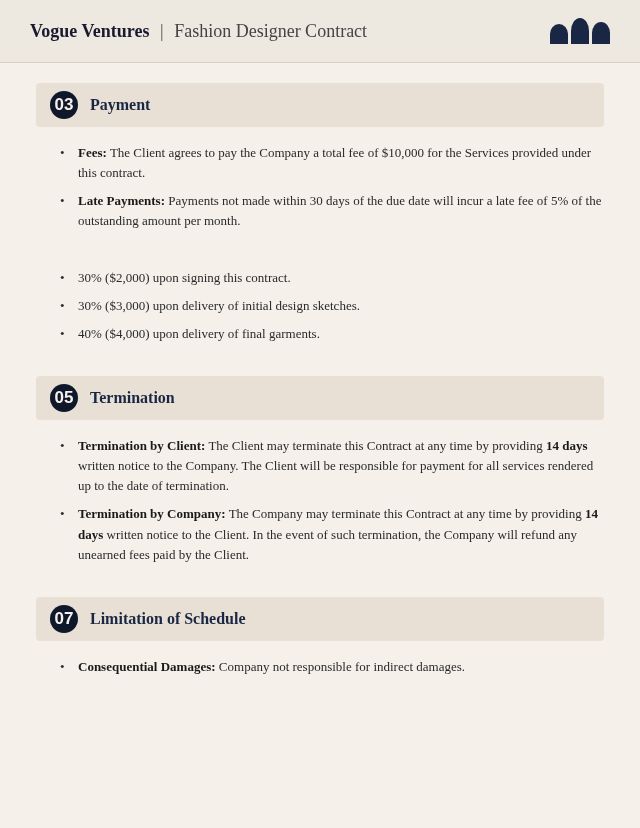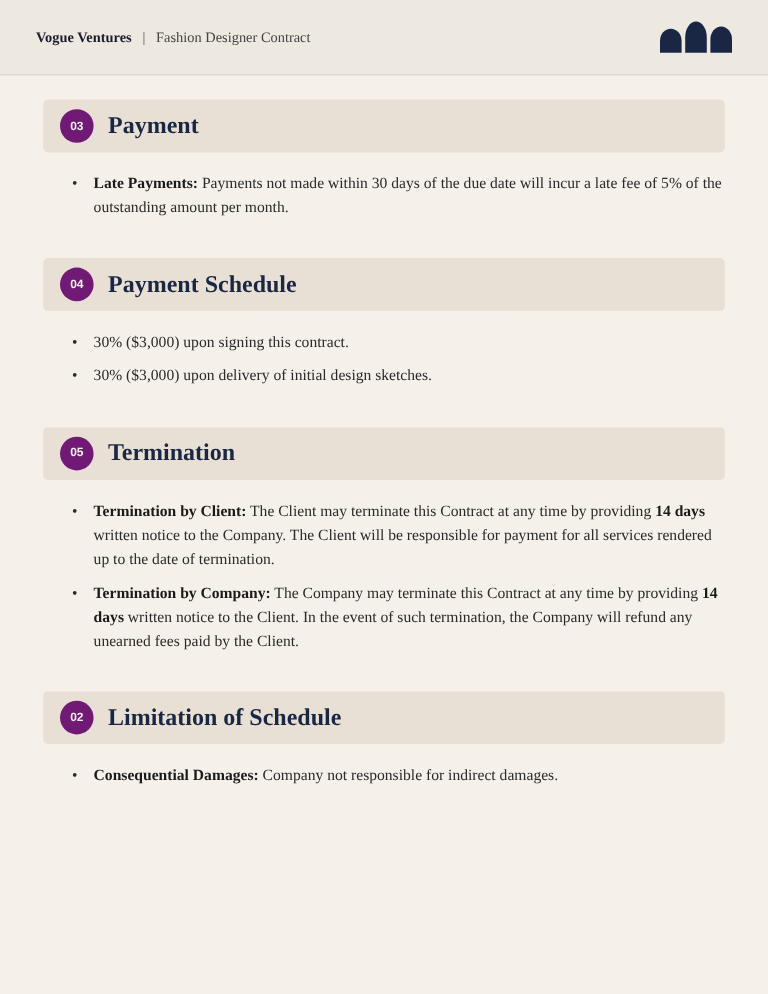--- a/index.html
+++ b/index.html
@@ -18,21 +18,21 @@
     .header {
       background: #ede8e0;
       padding: 18px 30px;
       display: flex;
       align-items: center;
       justify-content: space-between;
       border-bottom: 1px solid #d8d0c4;
     }
 
     .header-brand {
-      font-size: 12px;
+      font-size: 18px;
       color: #1a1a2e;
     }
 
     .header-brand span.bold {
       font-weight: bold;
     }
 
     .header-brand span.pipe {
       margin: 0 6px;
       color: #555;
@@ -80,37 +80,37 @@
     .section-header {
       display: flex;
       align-items: center;
       background: #e8e0d4;
       border-radius: 4px;
       padding: 8px 14px;
       margin-bottom: 12px;
     }
 
     .section-number {
-      background: #701a75;
+      background: #0f172a;
       color: #f5f0ea;
       border-radius: 50%;
       width: 28px;
       height: 28px;
       display: flex;
       align-items: center;
       justify-content: center;
-      font-size: 10px;
+      font-size: 17px;
       font-weight: bold;
       margin-right: 12px;
       flex-shrink: 0;
       font-family: Arial, sans-serif;
     }
 
     .section-title {
-      font-size: 20px;
+      font-size: 16px;
       font-weight: bold;
       color: #1a2744;
       font-family: Georgia, serif;
     }
 
     
     .section-body {
       padding: 4px 0 4px 16px;
       background: #f5f0ea;
     }
@@ -167,39 +167,42 @@
 <div class="main">
 
   <div class="section">
     <div class="section-header">
       <div class="section-number">03</div>
       <div class="section-title">Payment</div>
     </div>
     <div class="section-body">
       <ul class="bullet-list">
         <li>
+          <strong>Fees:</strong>
+          <span> The Client agrees to pay the Company a total fee of $10,000 for the Services provided under this contract.</span>
+        </li>
+        <li>
           <strong>Late Payments:</strong>
           <span> Payments not made within 30 days of the due date will incur a late fee of 5% of the outstanding amount per month.</span>
         </li>
       </ul>
     </div>
   </div>
 
   <div class="section">
-    <div class="section-header">
-      <div class="section-number">04</div>
-      <div class="section-title">Payment Schedule</div>
-    </div>
-    <div class="section-body">
-      <ul class="bullet-list">
-        <li>
-          <span>30% ($3,000) upon signing this contract.</span>
+    <div class="section-body">
+      <ul class="bullet-list">
+        <li>
+          <span>30% ($2,000) upon signing this contract.</span>
         </li>
         <li>
           <span>30% ($3,000) upon delivery of initial design sketches.</span>
+        </li>
+        <li>
+          <span>40% ($4,000) upon delivery of final garments.</span>
         </li>
       </ul>
     </div>
   </div>
 
   <div class="section">
     <div class="section-header">
       <div class="section-number">05</div>
       <div class="section-title">Termination</div>
     </div>
@@ -212,21 +215,21 @@
         <li>
           <strong>Termination by Company:</strong>
           <span> The Company may terminate this Contract at any time by providing <strong>14 days</strong> written notice to the Client. In the event of such termination, the Company will refund any unearned fees paid by the Client.</span>
         </li>
       </ul>
     </div>
   </div>
 
   <div class="section">
     <div class="section-header">
-      <div class="section-number">02</div>
+      <div class="section-number">07</div>
       <div class="section-title">Limitation of Schedule</div>
     </div>
     <div class="section-body">
       <ul class="bullet-list">
         <li>
           <strong>Consequential Damages:</strong>
           <span> Company not responsible for indirect damages.</span>
         </li>
       </ul>
     </div>

